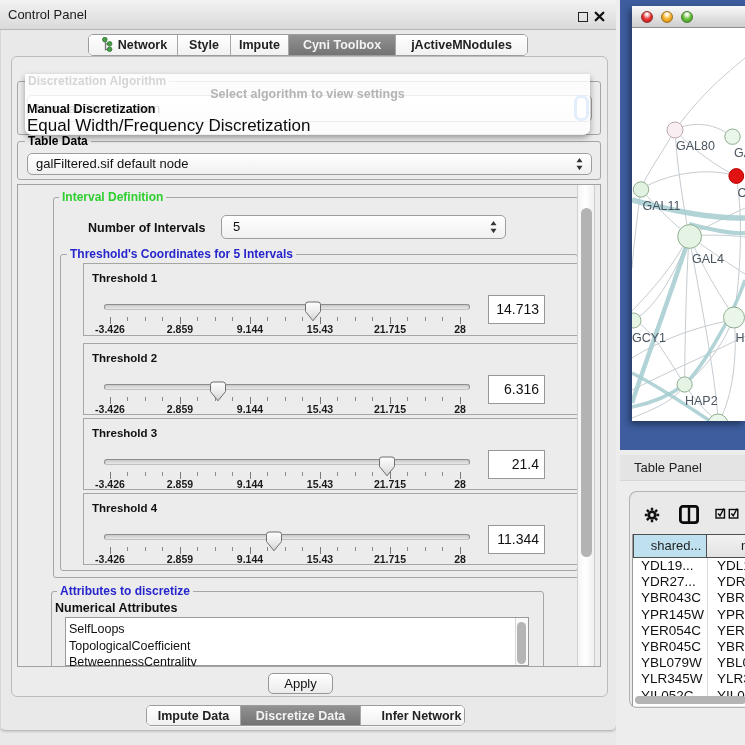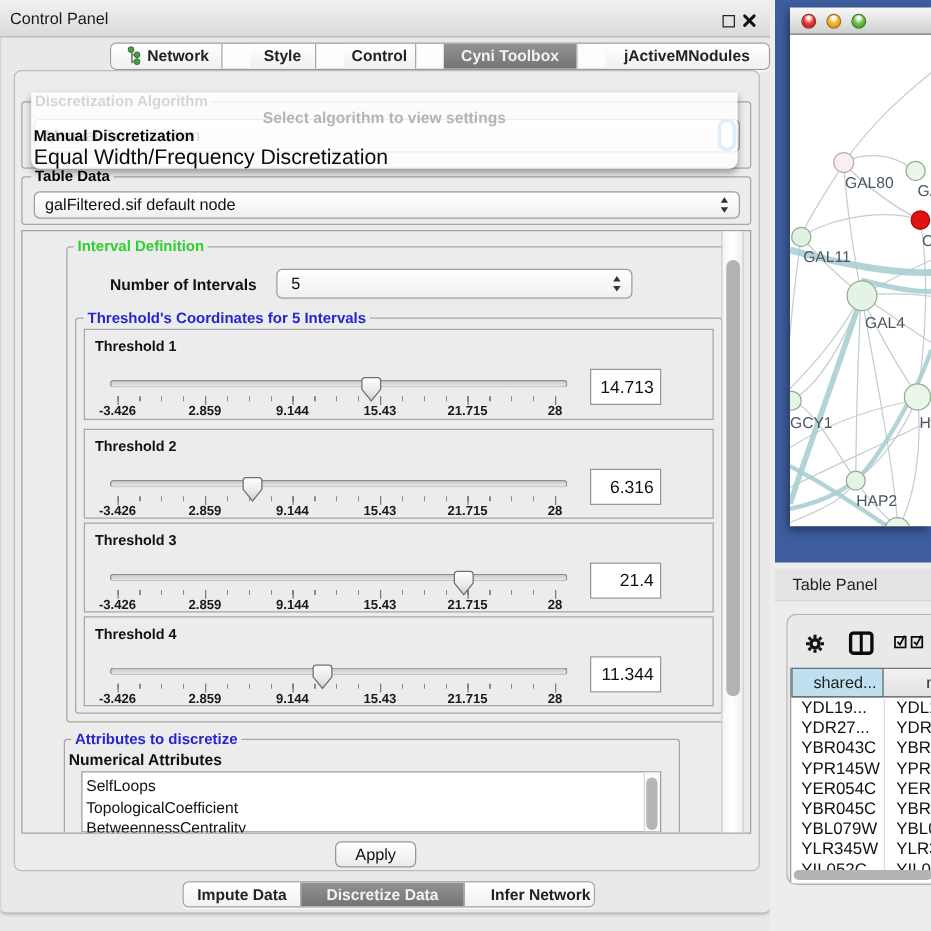--- a/index.html
+++ b/index.html
@@ -8,21 +8,21 @@
   .abs { position:absolute; }
   .seg { display:flex; height:22px; border:1px solid #9c9c9c; border-radius:5px; background:#fdfdfd; font-size:12.5px; font-weight:bold; color:#222; overflow:hidden; box-shadow:0 1px 1px rgba(255,255,255,.7); }
   .seg > div { display:flex; align-items:center; justify-content:center; border-right:1px solid #a8a8a8; background:linear-gradient(#ffffff,#f1f1f1); }
   .seg > div:last-child { border-right:none; }
   .seg > div.sel { background:linear-gradient(#929292,#747474); color:#f3f3f3; }
   .grp { position:absolute; border:1px solid #a6a6a6; border-radius:3px; }
   .grpTitle { position:absolute; font-size:12px; font-weight:bold; background:#ececec; padding:0 3px; line-height:12px; }
   .combo { position:absolute; background:linear-gradient(#ffffff,#f0f0f0); border:1px solid #9e9e9e; border-radius:5px; font-size:13px; color:#111; }
   .combo .txt { position:absolute; left:11px; top:0; line-height:23px; }
   .updn { position:absolute; right:8px; top:50%; transform:translateY(-50%); width:7px; height:13px; }
-  .tbox { position:absolute; border:1px solid #a6a6a6; background:#ececec; }
+  .tbox { position:absolute; border:1px solid #a6a6a6; background:#ececec;margin-left:16px; }
   .tlabel { position:absolute; left:8px; top:8px; font-size:11.5px; font-weight:bold; color:#111; }
   .track { position:absolute; left:20px; top:40px; width:366px; height:6px; border:1px solid #8d8d8d; border-bottom-color:#c0c0c0; border-radius:3px; background:linear-gradient(#c9c9c9,#e8e8e8); }
   .minor { position:absolute; left:26px; top:53px; width:352px; height:4px; background:repeating-linear-gradient(to right,#8a8a8a 0 1px,transparent 1px 17.5px); }
   .major { position:absolute; top:53px; width:1px; height:7px; background:#7a7a7a; }
   .tickl { position:absolute; top:59px; transform:translateX(-50%); font-size:10.5px; font-weight:bold; color:#1a1a1a; white-space:nowrap; }
   .tfield { position:absolute; left:404px; top:31px; width:57px; height:29px; background:#fff; border:1px solid #979797; font-size:14px; color:#111; text-align:right; line-height:27px; padding-right:5px; }
   .thumb { position:absolute; top:37px; }
 </style>
 </head>
 <body>
@@ -32,29 +32,29 @@
   <div class="abs" style="left:0; top:30px; width:1px; height:700px; background:#d6d6d6;"></div>
 
   <div class="abs" style="left:0; top:0; width:616px; height:30px; background:linear-gradient(#f2f2f2,#dadada); border-bottom:1px solid #b5b5b5;">
     <div class="abs" style="left:8px; top:0; line-height:30px; font-size:13px; color:#1a1a1a;">Control Panel</div>
     <div class="abs" style="left:578px; top:12px; width:10px; height:10px; border:1.5px solid #222;"></div>
     <svg class="abs" style="left:594px; top:11px;" width="11" height="11" viewBox="0 0 11 11">
       <path d="M1.7 1.7 L9.3 9.3 M9.3 1.7 L1.7 9.3" stroke="#111" stroke-width="2.3" stroke-linecap="round"></path>
     </svg>
   </div>
 
-  <div class="seg abs" style="left:88px; top:34px;gap:22px;">
+  <div class="seg abs" style="left:88px; top:34px;">
     <div style="width:89px;"><svg width="14" height="16" viewBox="0 0 14 16" style="margin-right:5px;">
           <path d="M6.5 3 L6.5 13.5 M6.5 6.8 L9.5 6.8 M6.5 12.3 L9.5 12.3" stroke="#787878" stroke-width="1.3" fill="none"></path>
           <circle cx="5.8" cy="2.6" r="2.3" fill="#46a046" stroke="#2e6e2e" stroke-width=".8"></circle>
           <circle cx="10.6" cy="6.8" r="2.3" fill="#46a046" stroke="#2e6e2e" stroke-width=".8"></circle>
           <circle cx="10.6" cy="12.3" r="2.3" fill="#46a046" stroke="#2e6e2e" stroke-width=".8"></circle>
         </svg>Network</div>
     <div style="width:53px;">Style</div>
-    <div style="width:58px;">Control</div>
+    <div style="width:58px;">Impute</div>
     <div class="sel" style="width:107px;">Cyni Toolbox</div>
     <div style="width:131px;">jActiveMNodules</div>
   </div>
 
   <div class="abs" style="left:11px; top:56px; width:597px; height:641px; background:#ececec; border:1px solid #bcbcbc; border-radius:6px;"></div>
 
   <div class="grp" style="left:17px; top:81px; width:584px; height:54px;"></div>
   <div class="grpTitle" style="left:25px; top:75px; color:#111;">Discretization Algorithm</div>
   <div class="combo" style="left:27px; top:95px; width:565px; height:27px;">
     <div class="txt" style="left:8px; line-height:25px;">Manual Discretization</div>
@@ -196,21 +196,21 @@
   </div>
 
   <svg class="abs" style="left:615px; top:368px;" width="5" height="6" viewBox="0 0 5 6">
       <path d="M4.5 0.5 L0.5 3 L4.5 5.5 Z" fill="#8f8f8f"></path>
     </svg>
 
   <div class="abs" style="left:268px; top:673px; width:65px; height:21px; background:linear-gradient(#ffffff,#ebebeb); border:1px solid #979797; border-radius:5px; text-align:center; line-height:19px; font-size:13px; color:#111;">Apply</div>
 
   <div class="seg abs" style="left:146px; top:705px; height:21px; font-size:12.5px;">
     <div style="width:94px;">Impute Data</div>
-    <div class="sel" style="width:131px;">Discretize Data</div>
+    <div class="sel" style="width:120px;">Discretize Data</div>
     <div style="width:103px;padding-left:18px;">Infer Network</div>
   </div>
 </div>
 
 <div class="abs" style="left:616px; top:0; width:129px; height:745px; background:#ededed;"></div>
 <div class="abs" style="left:620px; top:0; width:125px; height:450px; background:#3d5d9e;"></div>
 
 <div class="abs" style="left:632px; top:6px; width:113px; height:415px; box-shadow:-2px 3px 7px rgba(0,0,0,.45);text-align:right;">
   <div class="abs" style="left:0; top:0; width:113px; height:22px; background:linear-gradient(#f9f9f9,#cecece); border-bottom:1px solid #8e8e8e;">
     <div class="abs" style="left:9px; top:5px; width:12px; height:12px; border-radius:50%; background:radial-gradient(circle at 50% 22%, rgba(255,255,255,.95) 0 8%, rgba(255,255,255,0) 45%), radial-gradient(circle at 50% 40%, #f87c7c, #dd2727 60%, #a31111); border:.5px solid #8f2f2f;"></div>

